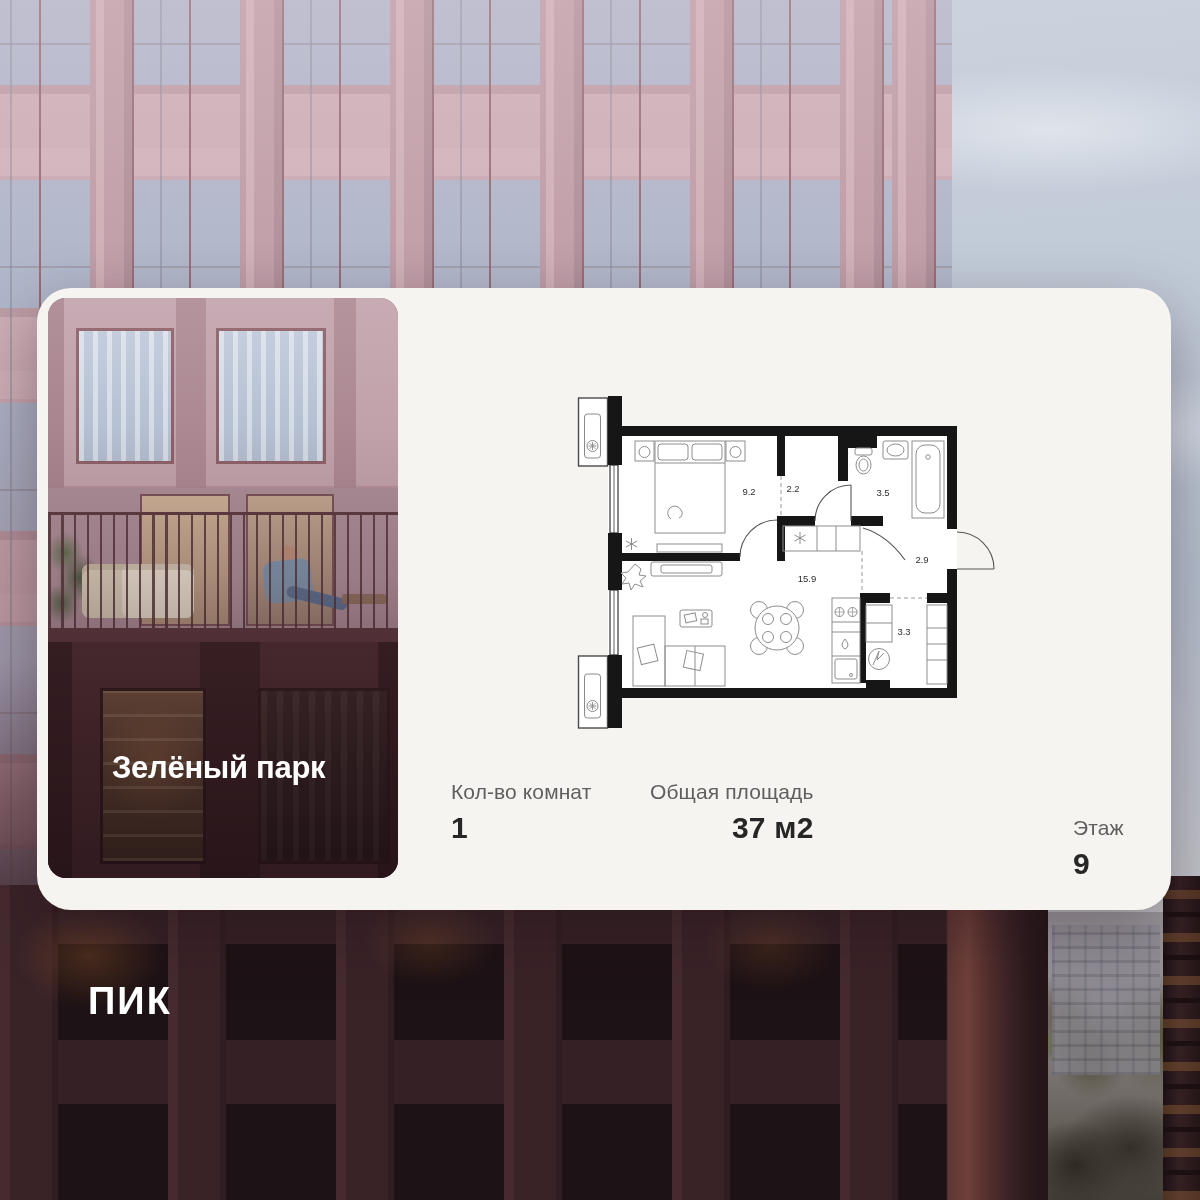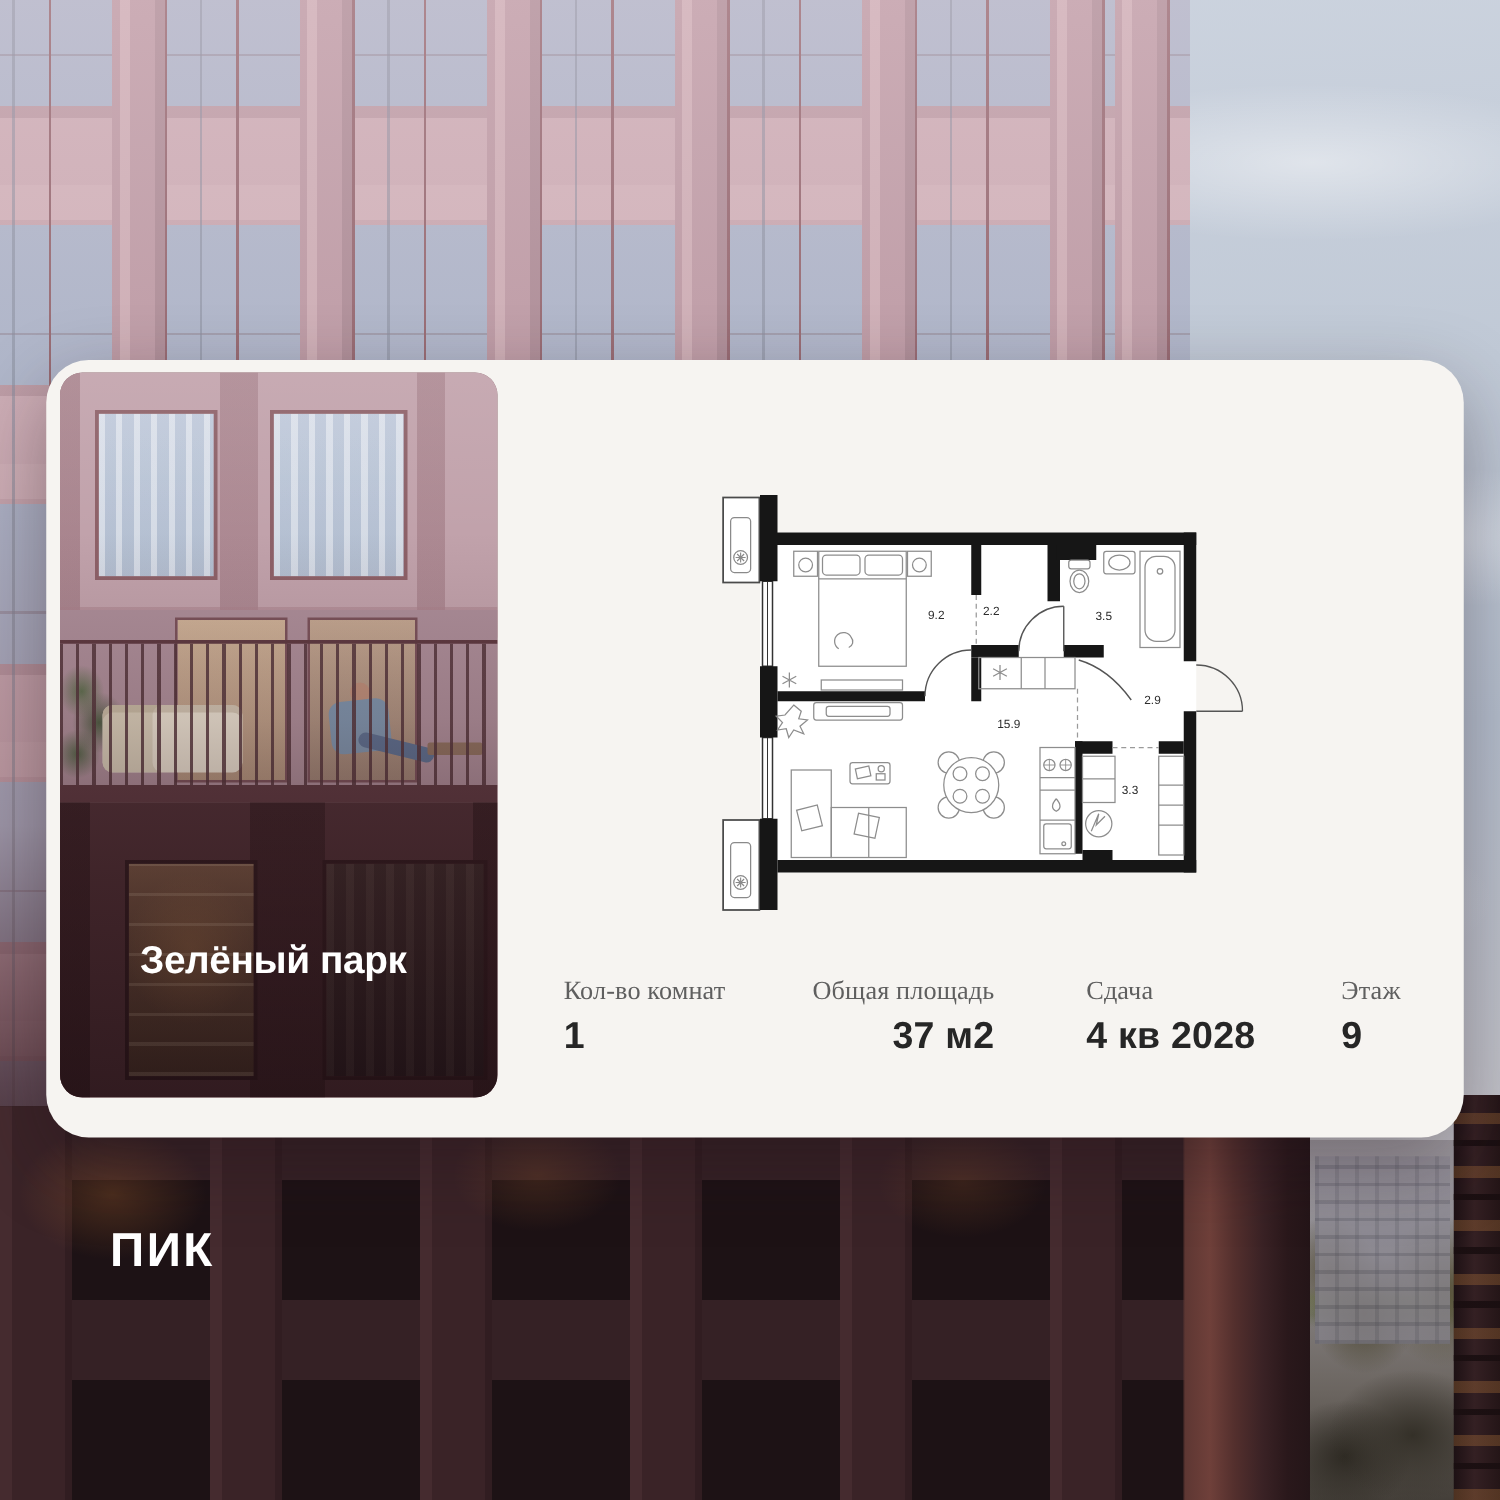--- a/index.html
+++ b/index.html
@@ -108,23 +108,23 @@
       linear-gradient(180deg,#3b2b2b,#281d20);}
   .ph-shade{inset:0;background:linear-gradient(180deg, rgba(255,245,248,0.10) 0%, rgba(0,0,0,0) 22%,
       rgba(58,28,34,0.16) 48%, rgba(40,18,22,0.42) 72%, rgba(26,10,14,0.55) 100%);}
   .ph-title{left:64px;top:452px;color:#ffffff;font-size:31px;font-weight:700;letter-spacing:-0.3px;z-index:4;}
 
   
   .plan{left:538px;top:100px;width:420px;height:352px;}
 
   
   .spec{top:492px;}
-  .spec-label{font-size:21px;color:#5f5f5f;letter-spacing:0.1px;font-family:Liberation Serif, serif;}
+  .spec-label{font-size:21px;color:#5f5f5f;letter-spacing:0.1px;}
   .spec-value{font-size:30px;font-weight:800;color:#262626;margin-top:7px;letter-spacing:0.2px;}
-  .spec-1{left:414px;} .spec-2{left:613px;text-align:right;} .spec-3{left:832px;} .spec-4{left:1036px;}
+  .spec-1{left:414px;} .spec-2{left:613px;text-align:right;} .spec-3{left:832px;} .spec-4{left:1036px;margin-top:36px;}
 
   svg text{font-family:"Liberation Sans","DejaVu Sans",sans-serif;}
 </style>
 </head>
 <body>
 
 <div class="stage">
 
   <div class="abs sky"></div>
   <div class="abs park-view"></div>
@@ -310,23 +310,19 @@
     </svg>
 
     <div class="abs spec spec-1">
       <div class="spec-label">Кол-во комнат</div>
       <div class="spec-value">1</div>
     </div>
     <div class="abs spec spec-2">
       <div class="spec-label">Общая площадь</div>
       <div class="spec-value">37 м2</div>
     </div>
-    <div class="abs spec spec-3">
-      <div class="spec-label">Сдача</div>
-      <div class="spec-value">4 кв 2028</div>
-    </div>
     <div class="abs spec spec-4">
       <div class="spec-label">Этаж</div>
       <div class="spec-value">9</div>
     </div>
 
   </div>
 </div>
 
 </body></html>

